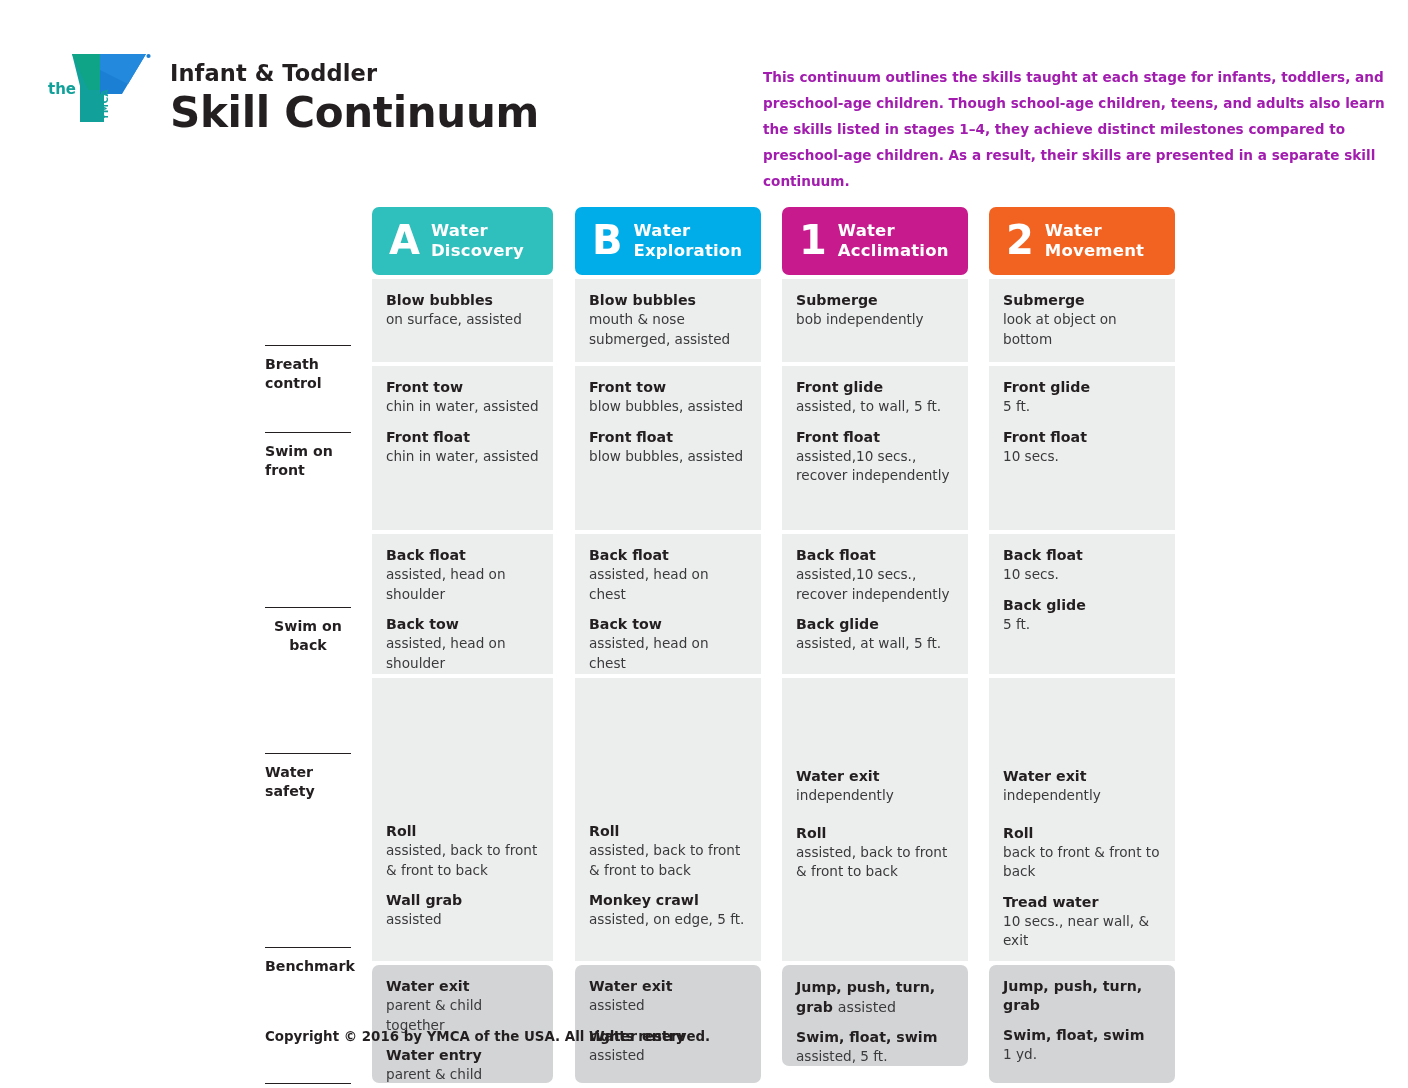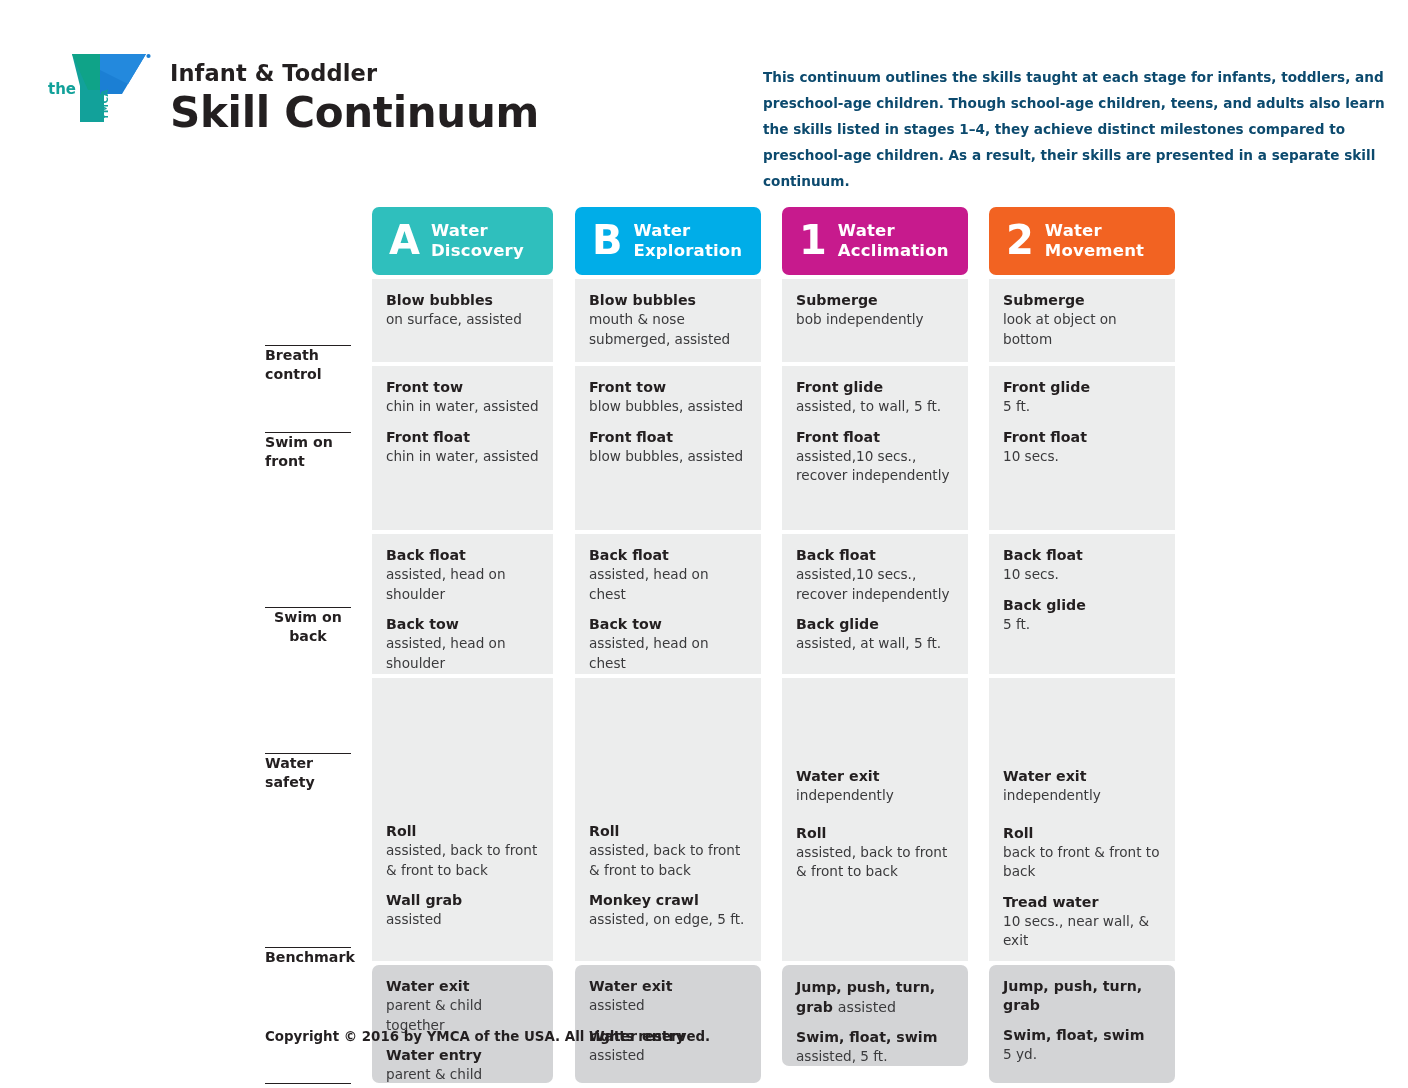--- a/index.html
+++ b/index.html
@@ -49,21 +49,21 @@
     letter-spacing: -.3px;
     margin-top: 2px;
   }
   .intro {
     position: absolute;
     left: 763px; top: 64px;
     width: 625px;
     font-size: 13.6px;
     font-weight: bold;
     line-height: 26px;
-    color: #0c4a6e;
+    color: #a21caf;
   }
 
   
   .grid {
     position: absolute;
     left: 0; top: 200px;
     width: 1408px;
   }
   .col-heads {
     position: absolute;
@@ -135,20 +135,21 @@
   .row-labels {
     position: absolute;
     left: 265px; top: 75px;
     width: 90px;
   }
   .row-label {
     position: absolute;
     left: 0;
     width: 86px;
     border-top: 1.6px solid #231f20;
+    padding-top: 9px;
     font-size: 14.2px;
     font-weight: bold;
     line-height: 19px;
     color: #231f20;
   }
   .row-label.last {
     border-top: 1.6px solid #231f20;
     height: 0; padding: 0;
   }
 
@@ -439,21 +440,21 @@
           <div class="skill-desc">10 secs., near wall, &amp; exit</div>
         </div>
       </div>
 
       <div class="cell bench" style="top:690px; height:118px;">
         <div class="skill">
           <div class="skill-name">Jump, push, turn, grab</div>
         </div>
         <div class="skill">
           <div class="skill-name">Swim, float, swim</div>
-          <div class="skill-desc">5 yd.</div>
+          <div class="skill-desc">1 yd.</div>
         </div>
       </div>
     </div>
 
   </div>
 
   <div class="copyright">Copyright © 2016 by YMCA of the USA. All rights reserved.</div>
 
 </div>
 

